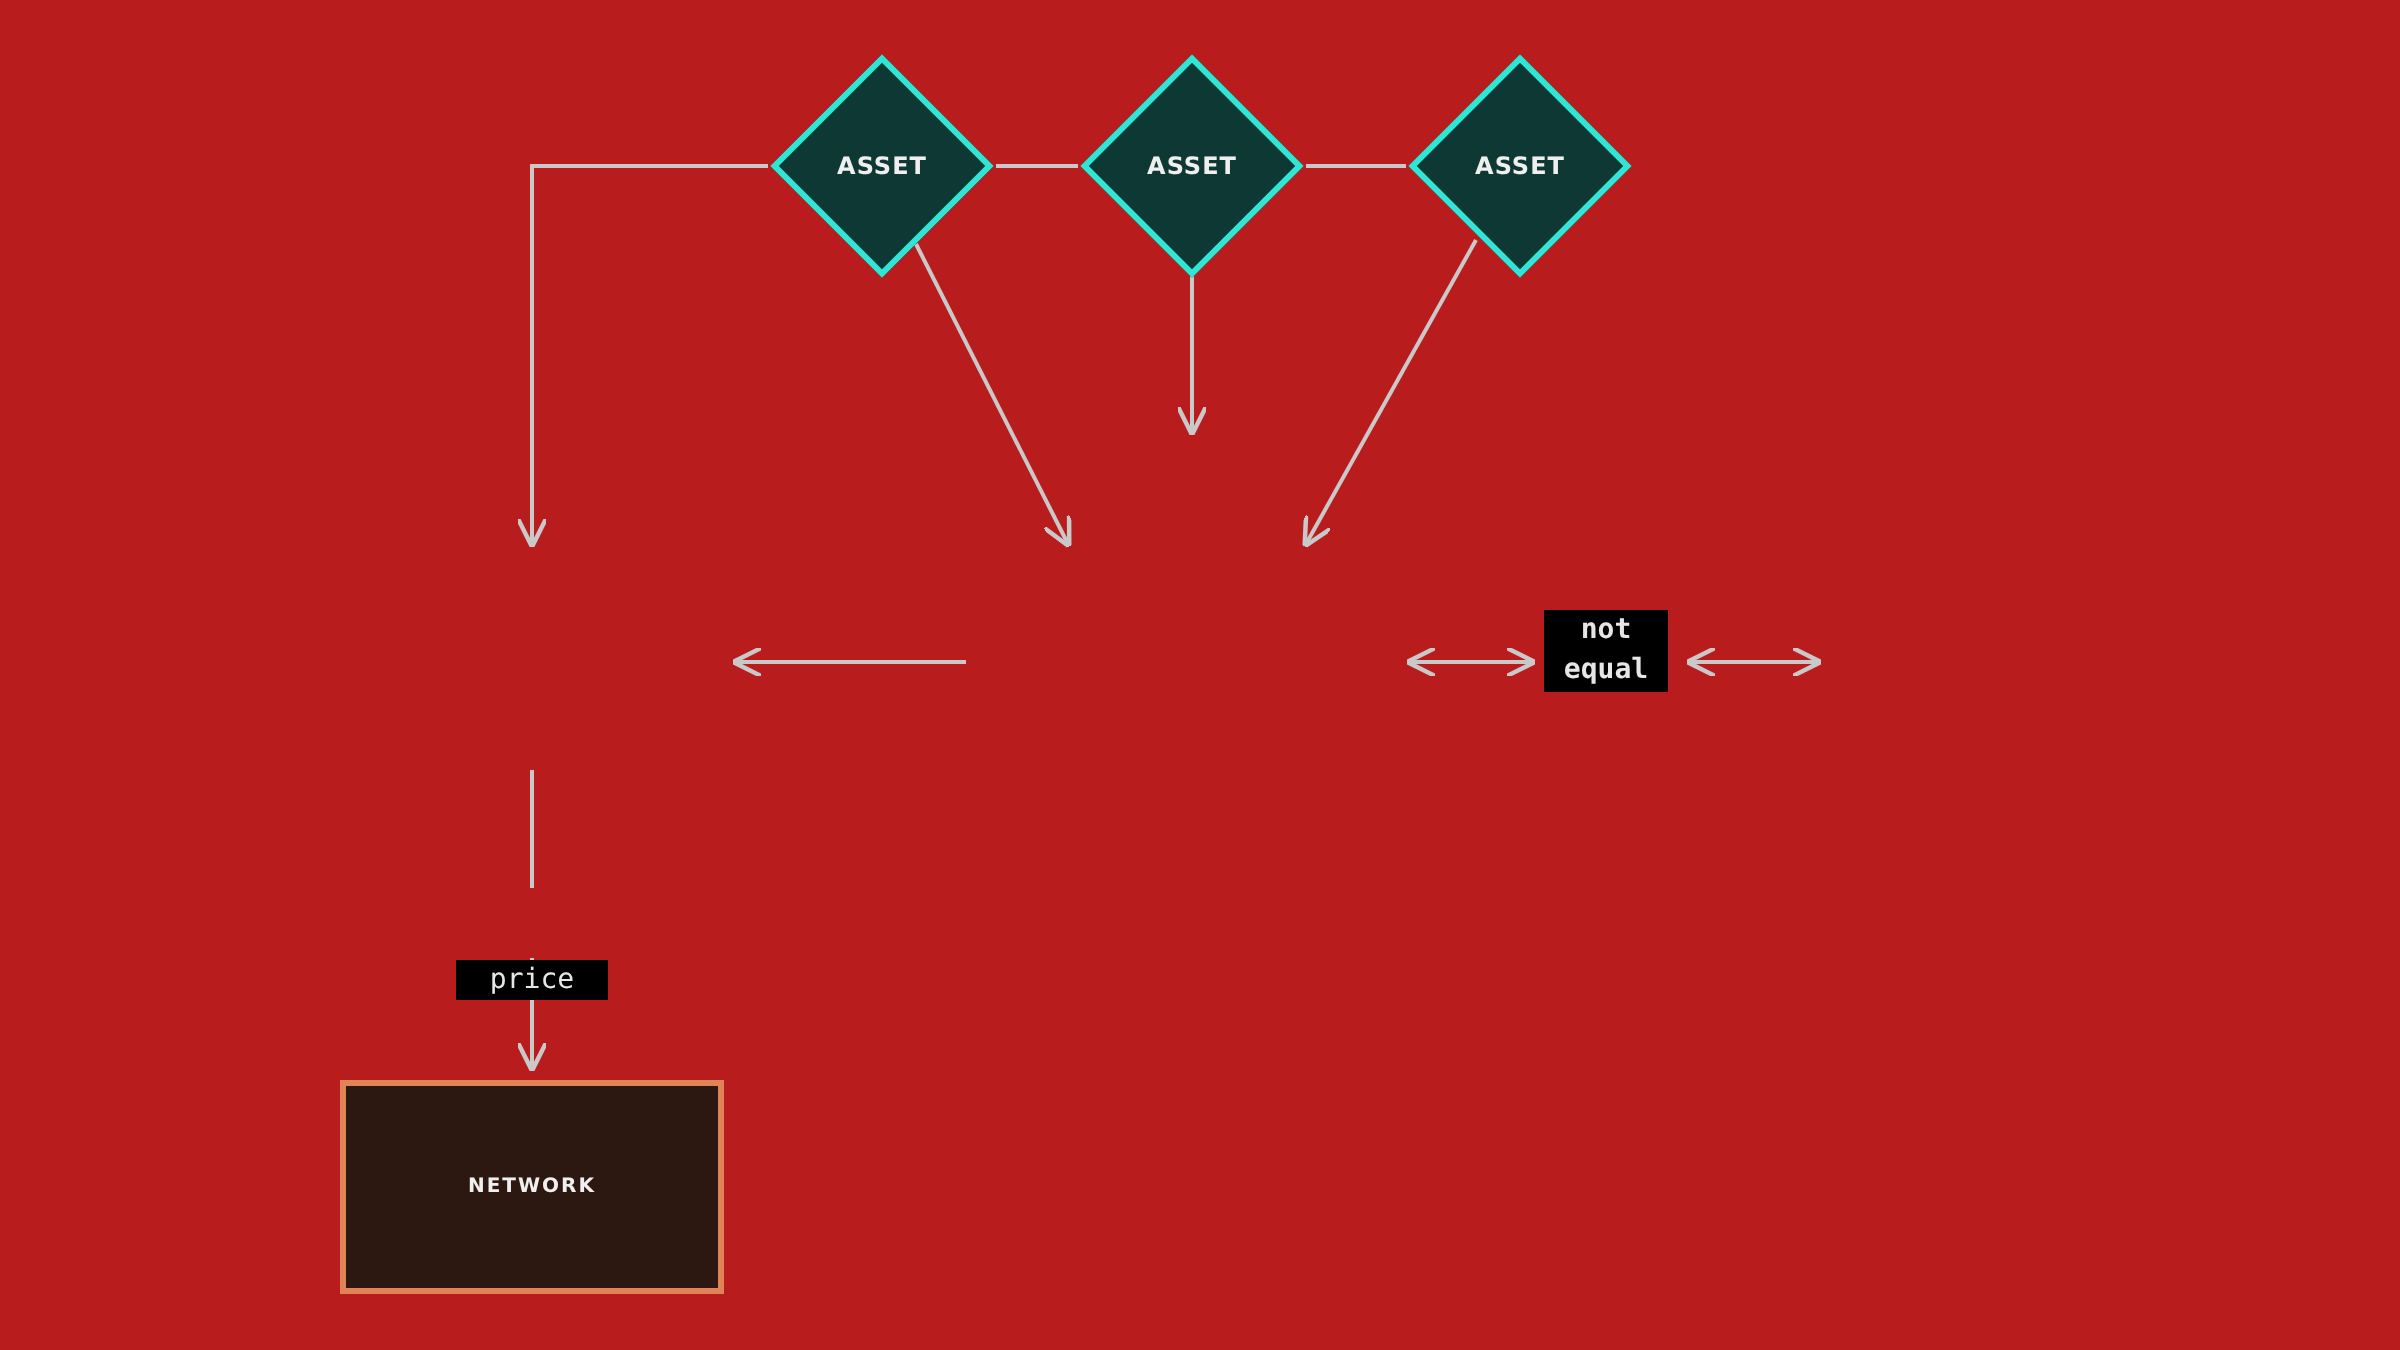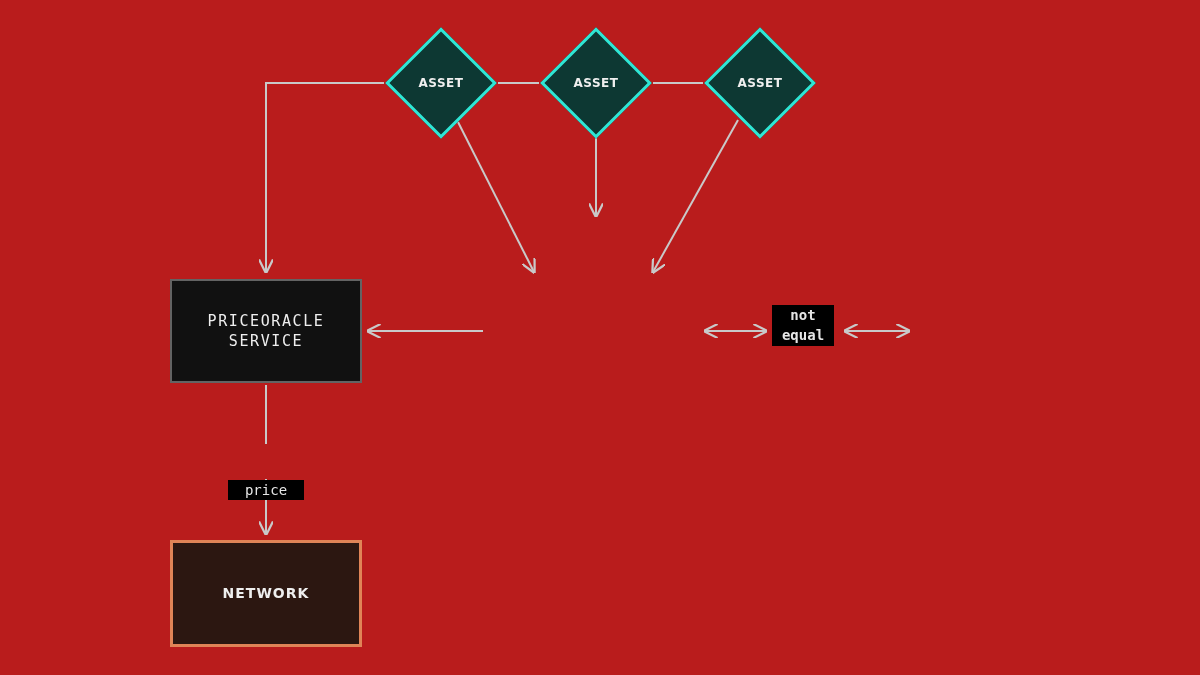--- a/index.html
+++ b/index.html
@@ -89,21 +89,21 @@
     font-size: 15px;
     letter-spacing: 1.6px;
     font-family: "DejaVu Sans Mono", "Liberation Mono", monospace;
     font-weight: normal;
   }
   .network {
     background: #2c1711;
     border: 3px solid #e08457;
   }
   .network .node-label {
-    font-size: 14px;
+    font-size: 10px;
     letter-spacing: 1px;
   }
   
   .edge-label {
     position: absolute;
     color: #e6e6e6;
     font-family: "DejaVu Sans Mono", "Liberation Mono", monospace;
     font-size: 14px;
     line-height: 1.45;
     text-align: center;
@@ -160,24 +160,20 @@
   <div class="node diamond asset" style="left:540px; top:27px; width:112px; height:112px;">
     <div class="shape"></div>
     <div class="node-label">ASSET</div>
   </div>
 
   <div class="node diamond asset" style="left:704px; top:27px; width:112px; height:112px;">
     <div class="shape"></div>
     <div class="node-label">ASSET</div>
   </div>
 
-  <div class="node rect oracle" style="left:170px; top:279px; width:192px; height:104px;">
-    <div class="node-label">PRICEORACLE
-SERVICE</div>
-  </div>
 
 
 
   <div class="node rect network" style="left:170px; top:540px; width:192px; height:107px;">
     <div class="node-label">NETWORK</div>
   </div>
 
   <div class="edge-label" style="left:772px; top:305px; width:62px;font-weight:bold;">not
 equal</div>
 

